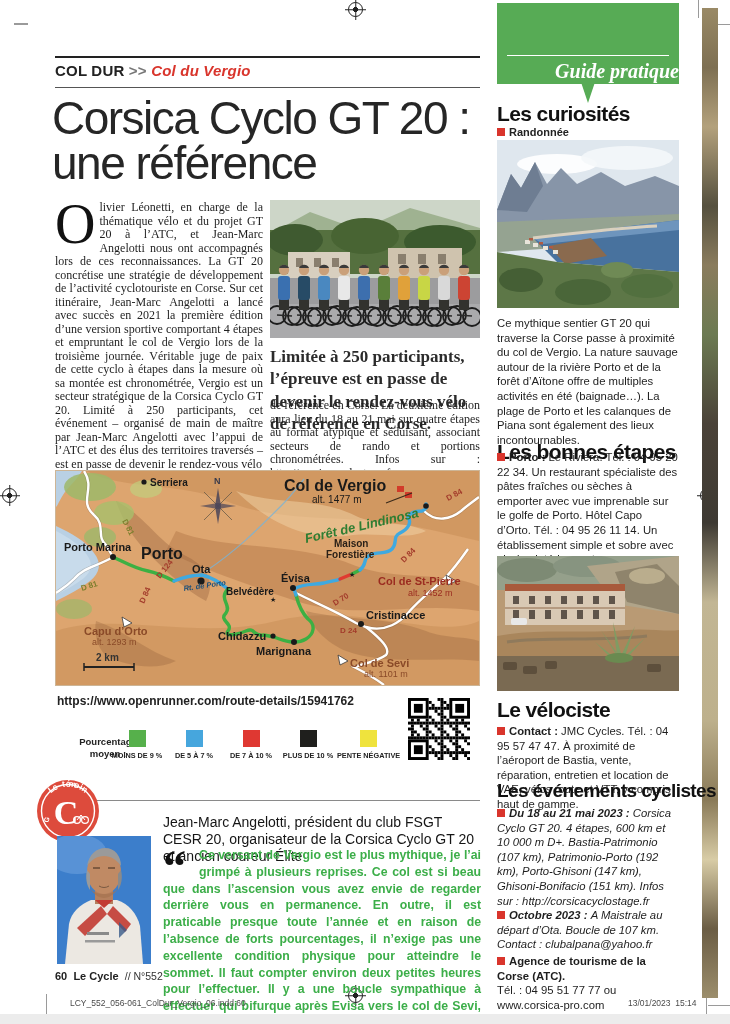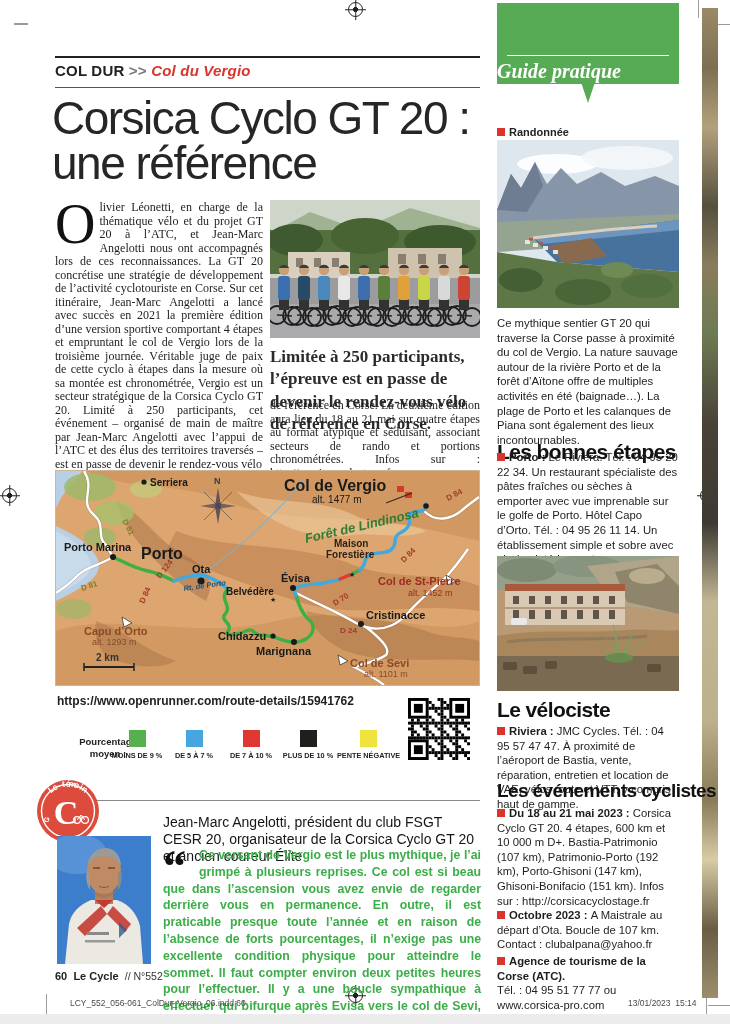--- a/index.html
+++ b/index.html
@@ -43,21 +43,21 @@
   #temoin-heading{position:absolute;left:163px;top:814px;width:318px;font-size:14px;font-weight:normal;line-height:1.22;color:#151515;}
   #temoin-quote{position:absolute;left:163px;top:847px;width:318px;font-size:12.3px;font-weight:600;line-height:16.8px;color:#3cae49;text-align:justify;}
   #openquote{float:left;width:36px;height:32px;font-family:"Liberation Serif",serif;font-size:46px;line-height:40px;color:#111;font-weight:bold;}
   #page-footer{position:absolute;left:55px;top:970px;font-size:11px;color:#222;text-align:center;}
   #page-footer b{font-weight:bold;}
   #page-footer .issue{font-weight:normal;color:#333;font-size:10.5px;}
   
   #banner{position:absolute;left:497px;top:3px;width:182px;height:100px;background:#57ab55;
           clip-path:polygon(0 0,100% 0,100% 81%,53.5% 81%,50% 100%,46.5% 81%,0 81%);}
   #banner .innerline{position:absolute;left:10px;right:10px;top:52px;height:1px;background:#fff;}
-  #banner .bannertext{position:absolute;left:0;right:0;top:57px;text-align:left;color:#fff;
+  #banner .bannertext{position:absolute;left:0;right:0;top:57px;text-align:right;color:#fff;
           font-family:"Liberation Serif",serif;font-style:italic;font-weight:bold;font-size:20px;}
   .sb-title{position:absolute;left:497px;font-size:21px;font-weight:bold;letter-spacing:-.6px;color:#111;}
   .sb-tag{position:absolute;left:497px;font-size:11px;font-weight:bold;color:#222;}
   .redsq{display:inline-block;width:8px;height:8px;background:#d9352c;margin-right:4px;}
   .sb-text{position:absolute;left:497px;width:182px;font-size:11.3px;line-height:14.6px;color:#1e1e1e;}
   .sb-text b{font-weight:bold;}
   .sb-photo{position:absolute;left:497px;width:182px;overflow:hidden;}
   
   #pagestrip{position:absolute;left:702px;top:8px;width:16px;height:990px;
      background:linear-gradient(180deg,#9a8a66 0%,#7d6f52 6%,#b3a17c 12%,#55503e 20%,#8a7c5d 26%,#6c7a52 33%,#4a4238 42%,#3e3a33 52%,#c2b694 60%,#bdb08c 72%,#8a7a58 80%,#d8cca6 86%,#6b5d44 93%,#9c8e6c 100%);}
@@ -551,20 +551,21 @@
   <b>60</b>&nbsp;
   <b>Le Cycle</b>&nbsp;
   <span class="issue">// N°552</span>
 </div>
 
 <div id="banner">
   <div class="innerline"></div>
   <div class="bannertext">Guide pratique</div>
 </div>
 
+<div class="sb-title" style="top:102px;">Les curiosités</div>
 <div class="sb-tag" style="top:126px;"><span class="redsq"></span><span>Randonnée</span></div>
 
 <div class="sb-photo" style="top:140px;height:168px;">
 <svg width="182" height="168" viewBox="0 0 182 168">
   <rect width="182" height="168" fill="#dfe7ee"></rect>
   <ellipse cx="60" cy="24" rx="40" ry="10" fill="#fff" opacity=".9"></ellipse>
   <ellipse cx="130" cy="18" rx="46" ry="12" fill="#f4f7fa" opacity=".9"></ellipse>
   <polygon points="0,70 14,34 24,48 38,22 50,44 64,28 80,44 104,32 128,46 158,36 182,46 182,82 0,82" fill="#8795a8"></polygon>
   <polygon points="0,70 14,34 24,48 38,22 46,46 30,72" fill="#6e7d92"></polygon>
   <polygon points="0,82 182,74 182,100 0,112" fill="#95a391"></polygon>
@@ -642,25 +643,25 @@
     <polygon points="124,100 138,70 128,100"></polygon>
     <polygon points="126,102 148,82 130,102"></polygon>
     <polygon points="118,102 98,86 116,104"></polygon>
   </g>
   <ellipse cx="122" cy="102" rx="14" ry="5" fill="#6a8a50"></ellipse>
 </svg>
 </div>
 
 <div class="sb-title" style="top:698px;">Le vélociste</div>
 <div class="sb-text" style="top:724px;">
-  <span class="redsq"></span><b>Riviera : </b><span>JMC Cycles. Tél. : 04 95 57 47 47. À proximité de l’aéroport de Bastia, vente, réparation, entretien et location de VAE, vélos route et VTT, y compris haut de gamme.</span>
+  <span class="redsq"></span><b>Contact : </b><span>JMC Cycles. Tél. : 04 95 57 47 47. À proximité de l’aéroport de Bastia, vente, réparation, entretien et location de VAE, vélos route et VTT, y compris haut de gamme.</span>
 </div>
 
 <div class="sb-title" style="top:780px;font-size:19px;">Les événements cyclistes</div>
-<div class="sb-text" style="top:806px;">
+<div class="sb-text" style="top:806px;font-style:italic;">
   <span class="redsq"></span><b>Du 18 au 21 mai 2023 : </b><span>Corsica Cyclo GT 20. 4 étapes, 600 km et 10 000 m D+. Bastia-Patrimonio (107 km), Patrimonio-Porto (192 km), Porto-Ghisoni (147 km), Ghisoni-Bonifacio (151 km). Infos sur : </span><span class="urltext">http://corsicacyclostage.fr</span><br>
   <span class="redsq"></span><b>Octobre 2023 : </b><span>A Maistrale au départ d’Ota. Boucle de 107 km. Contact : </span><span class="urltext">clubalpana@yahoo.fr</span>
 </div>
 
 <div class="sb-text" style="top:954px;">
   <span class="redsq"></span><b>Agence de tourisme de la Corse (ATC).</b><br>
   <span>Tél. : 04 95 51 77 77 ou </span><span class="urltext">www.corsica-pro.com</span>
 </div>
 
 <div id="footer-slug">LCY_552_056-061_ColDur_Vergio_06.indd   60</div>

